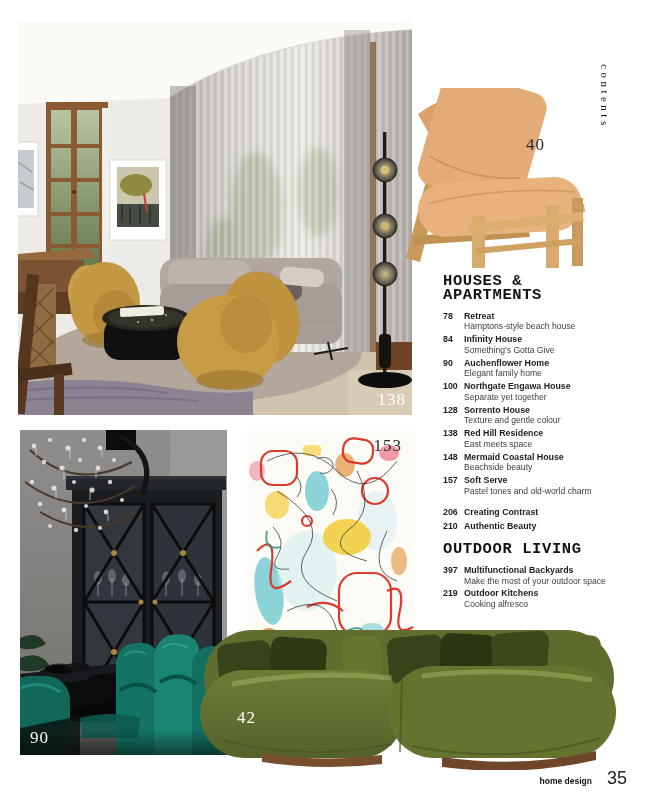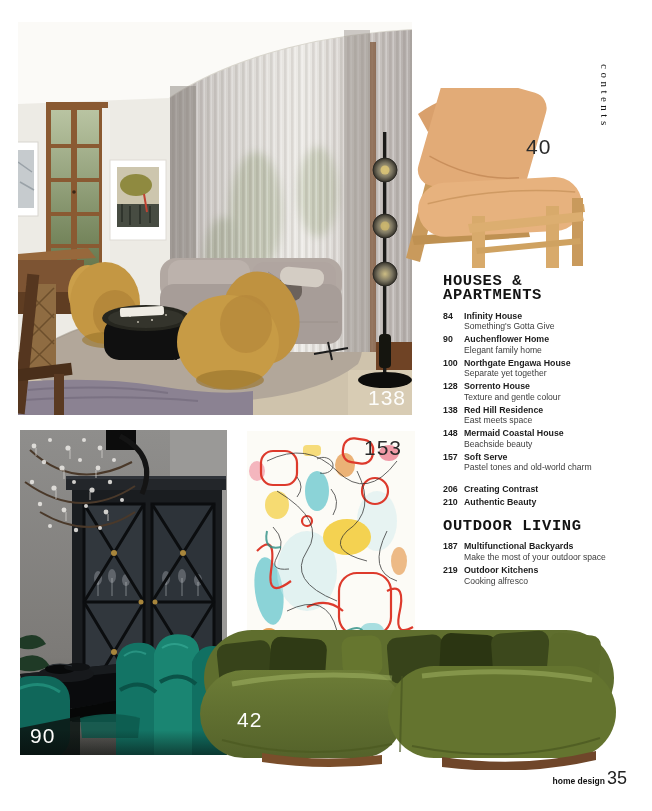--- a/index.html
+++ b/index.html
@@ -3,43 +3,43 @@
 <meta charset="utf-8">
 <style>
   html,body{margin:0;padding:0;background:#fff;}
   .page{position:relative;width:652px;height:811px;background:#fff;overflow:hidden;
         font-family:"Liberation Sans",sans-serif;color:#1c1c1c;}
   .abs{position:absolute;}
   svg{display:block;}
 
   
   .photo{position:absolute;overflow:hidden;}
-  .photo-label{position:absolute;font-family:Liberation Sans, sans-serif;font-weight:400;
-               font-size:21px;letter-spacing:1px;line-height:1;}
+  .photo-label{position:absolute;font-family:Liberation Serif, serif;font-weight:400;
+               font-size:17px;letter-spacing:1px;line-height:1;}
   .label-light{color:#fdfdfb;}
   .label-dark{color:#2b2b2b;}
 
   
   .contents-vert{position:absolute;left:599px;top:64px;writing-mode:vertical-rl;
     font-family:"Liberation Serif",serif;font-size:11px;letter-spacing:3.5px;color:#141414;}
 
   
   .toc{position:absolute;left:443px;top:274px;width:196px;}
   .sec-title{font-family:Liberation Mono, monospace;font-weight:bold;font-size:15.5px;
     letter-spacing:.6px;line-height:.92;margin:0 0 8px 0;white-space:pre-line;color:#131313;}
   .sec{margin:0;}
   .sec + .sec{margin-top:11px;}
   .entry{display:grid;grid-template-columns:21px 1fr;margin-bottom:2.5px;line-height:1.18;}
   .entry .num{font-weight:bold;font-size:8.8px;color:#1d1d1d;}
   .entry .etitle{font-weight:bold;font-size:8.8px;color:#1d1d1d;}
   .entry .esub{grid-column:2;font-size:8.6px;color:#3d3d3d;margin-top:.5px;}
   .entry.nosub{margin-bottom:3.5px;}
 
   
-  .footer{position:absolute;top:768px;right:25px;display:flex;align-items:baseline;gap:2px;}
+  .footer{position:absolute;top:768px;right:25px;display:flex;align-items:baseline;gap:15px;}
   .footer .mag{font-weight:bold;font-size:8.5px;color:#111;}
   .footer .pno{font-size:18px;color:#222;}
 </style>
 </head>
 <body>
 
 <div class="page">
 
   <div class="photo" style="left:18px;top:22px;width:394px;height:393px;">
     <svg width="394" height="393" viewBox="0 0 394 393">
@@ -213,20 +213,25 @@
   <div class="photo-label label-dark" style="left:526px;top:136px;">40</div>
 
   <div class="contents-vert">contents</div>
 
   <div class="toc">
 
     <div class="sec">
       <h2 class="sec-title">HOUSES &amp;
 APARTMENTS</h2>
       <div class="entry">
+        <span class="num">78</span>
+        <span class="etitle">Retreat</span>
+        <span class="esub">Hamptons-style beach house</span>
+      </div>
+      <div class="entry">
         <span class="num">84</span>
         <span class="etitle">Infinity House</span>
         <span class="esub">Something's Gotta Give</span>
       </div>
       <div class="entry">
         <span class="num">90</span>
         <span class="etitle">Auchenflower Home</span>
         <span class="esub">Elegant family home</span>
       </div>
       <div class="entry">
@@ -263,21 +268,21 @@
       </div>
       <div class="entry nosub">
         <span class="num">210</span>
         <span class="etitle">Authentic Beauty</span>
       </div>
     </div>
 
     <div class="sec">
       <h2 class="sec-title">OUTDOOR LIVING</h2>
       <div class="entry">
-        <span class="num">187</span>
+        <span class="num">397</span>
         <span class="etitle">Multifunctional Backyards</span>
         <span class="esub">Make the most of your outdoor space</span>
       </div>
       <div class="entry">
         <span class="num">219</span>
         <span class="etitle">Outdoor Kitchens</span>
         <span class="esub">Cooking alfresco</span>
       </div>
     </div>
   </div>

